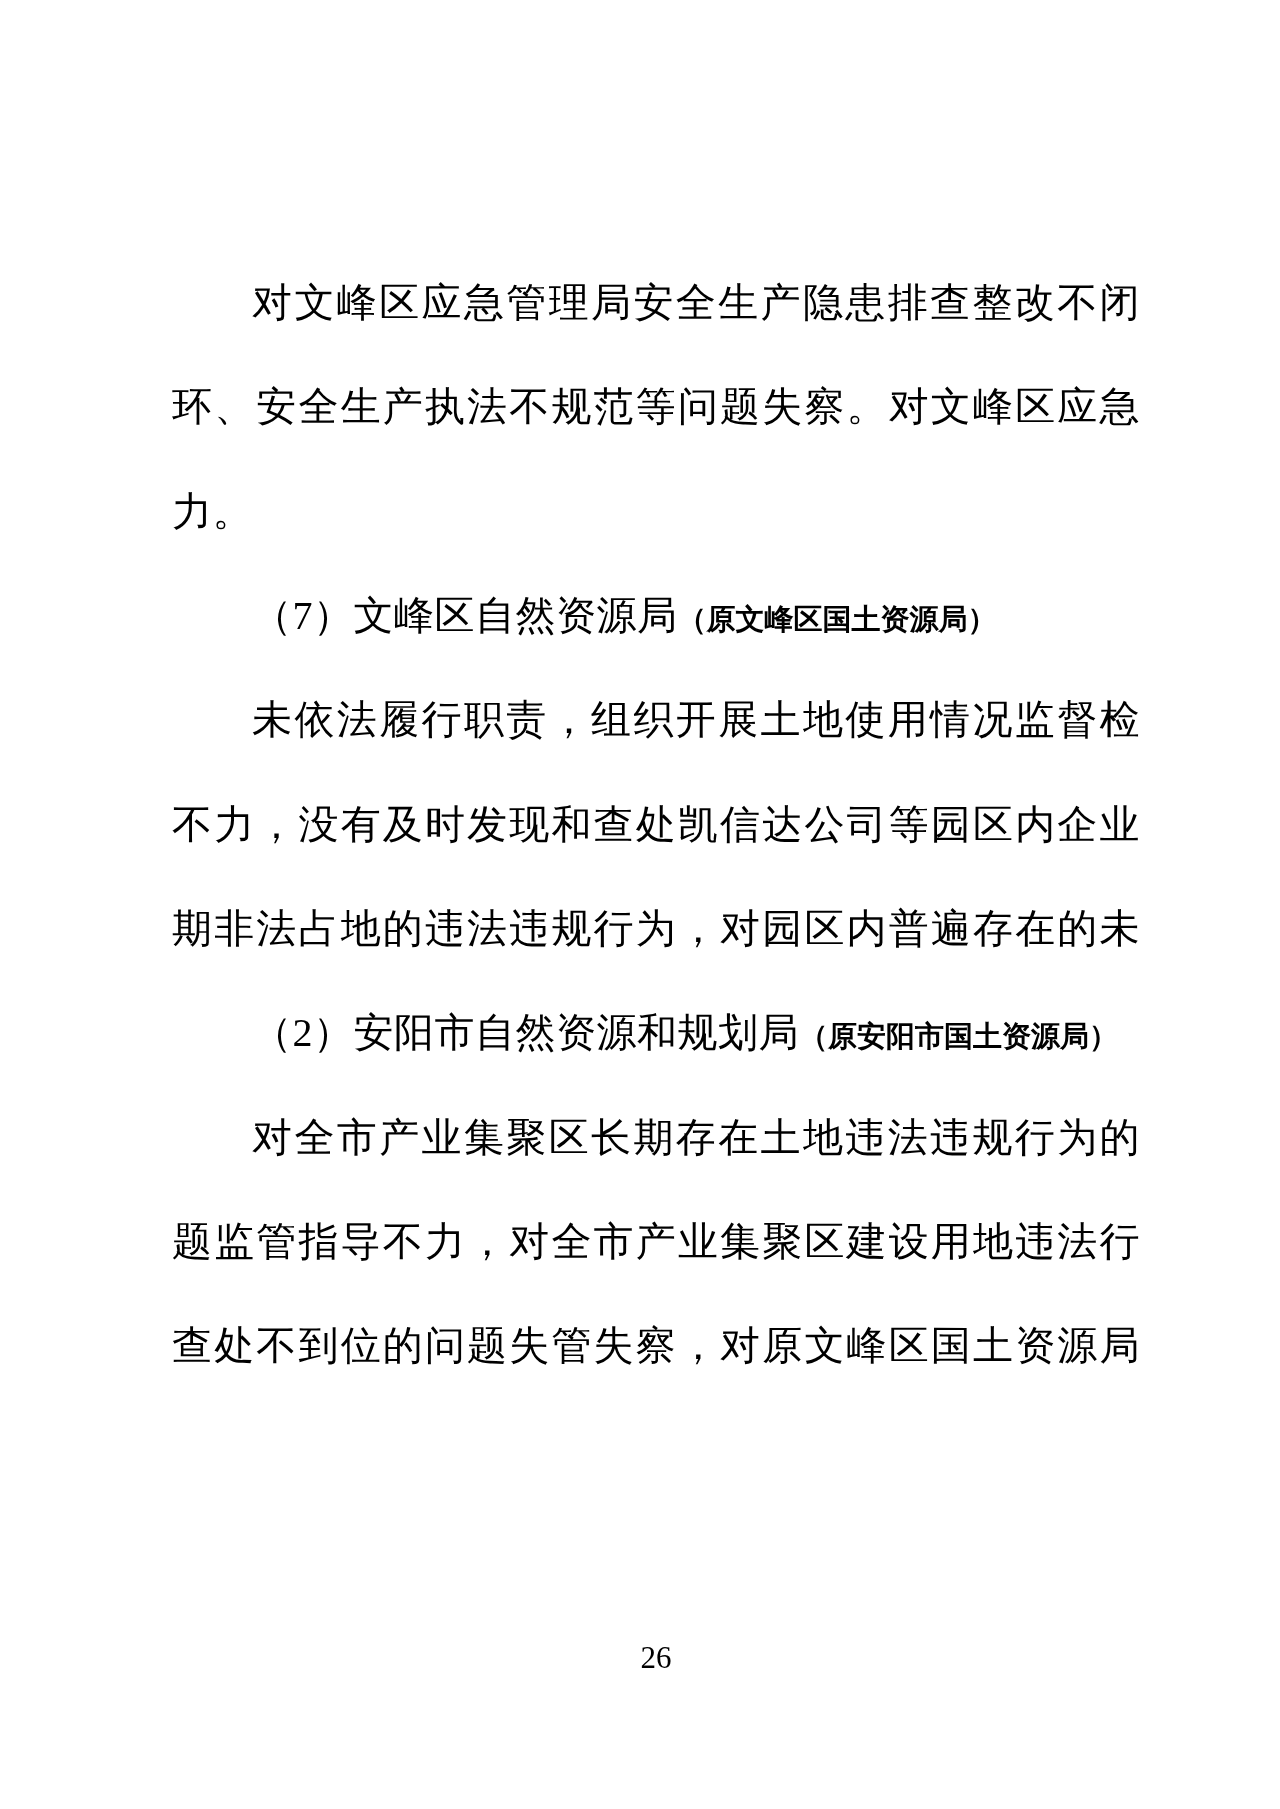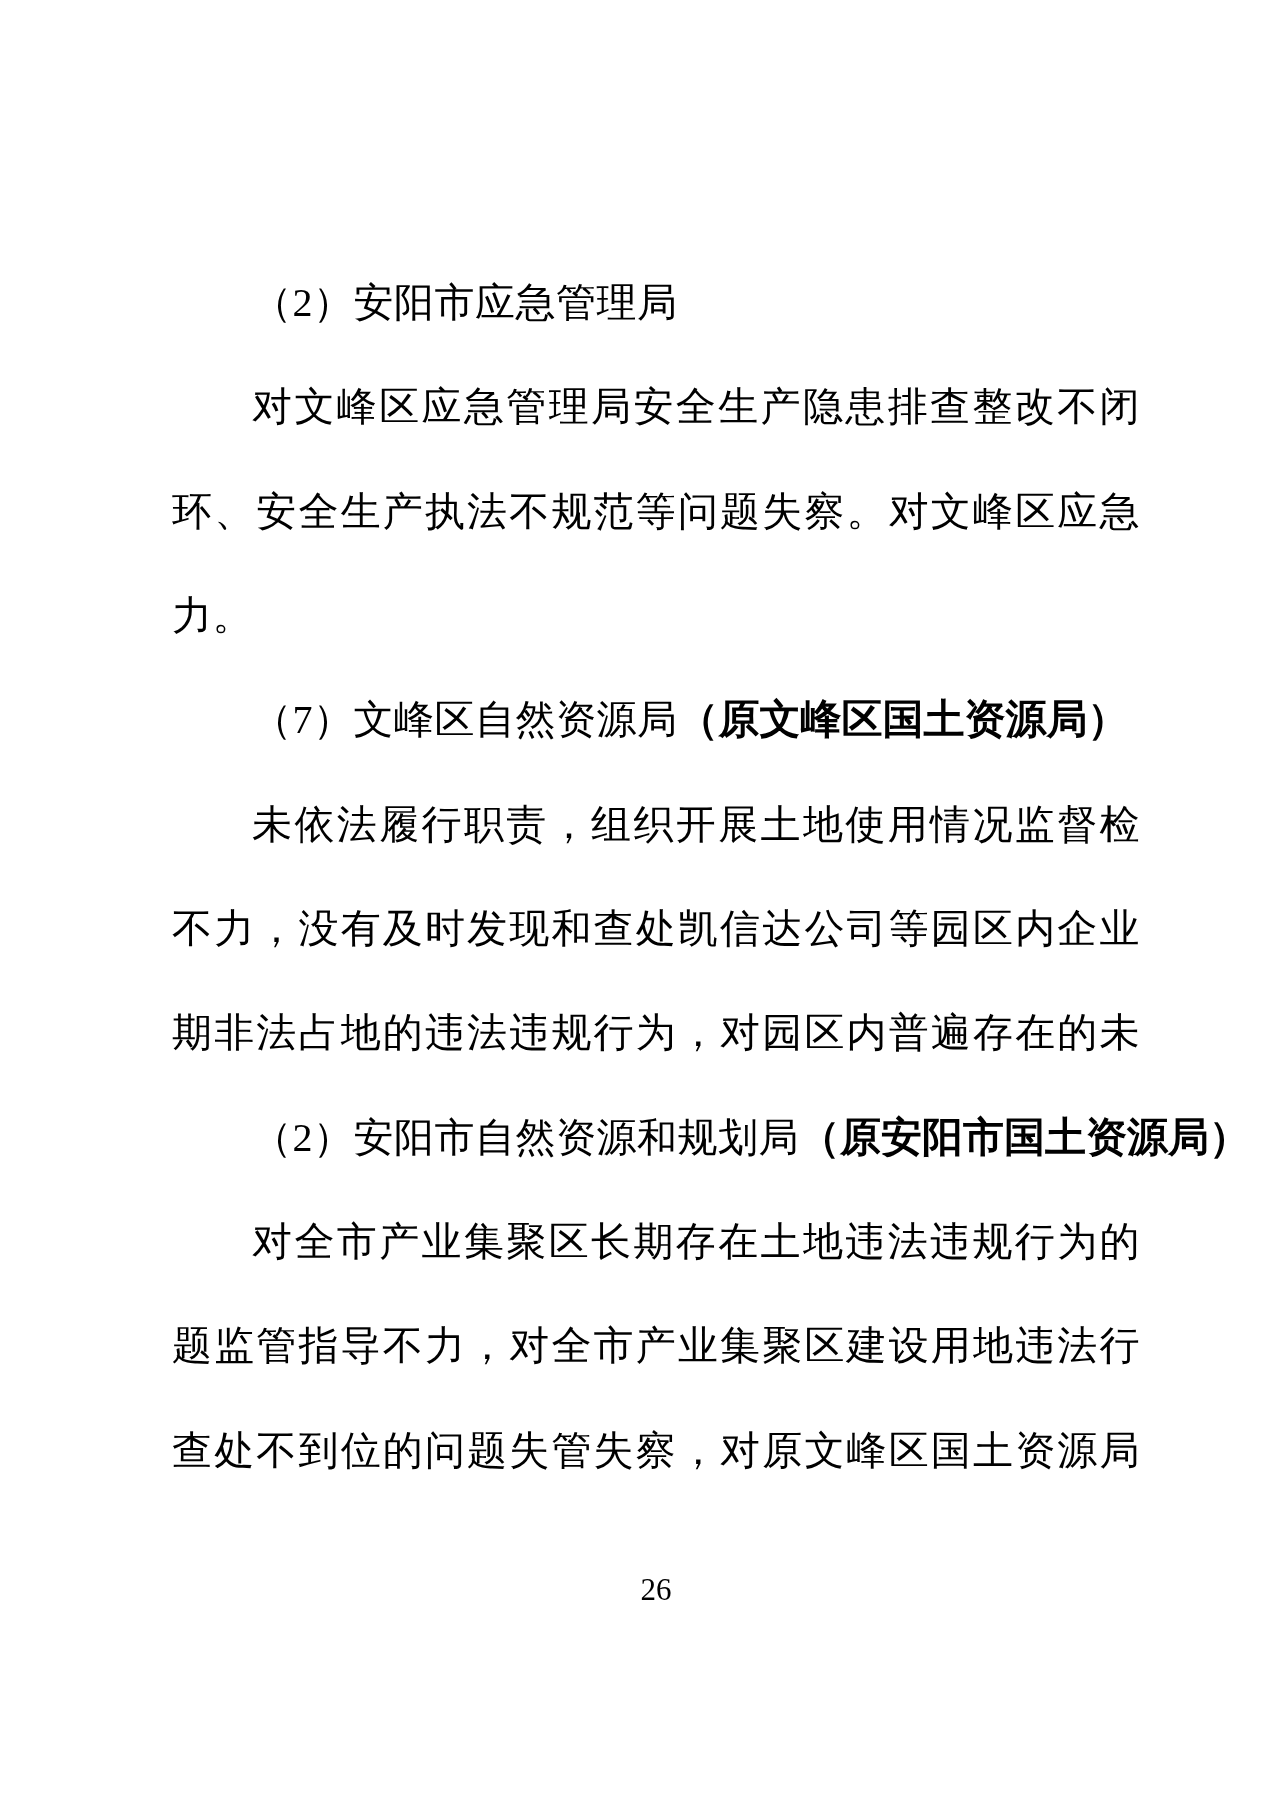--- a/index.html
+++ b/index.html
@@ -37,44 +37,42 @@
     text-align: justify;
     text-align-last: justify;
     text-justify: inter-character;
   }
 
   
   .line.indent { text-indent: 80px; }
 
   
   .annotation {
-    font-size: 41px;
+    font-size: 29px;
     font-weight: bold;
     letter-spacing: 0;
-    font-family: Liberation Mono, monospace;
   }
 
   .page-footer {
     position: absolute;
     left: 172px;
-    top: 1570px;
+    top: 1638px;
     width: 968px;
     text-align: center;
     font-size: 31px;
     line-height: 40px;
   }
 </style>
 </head>
 <body>
 
 <div class="page">
 
   <main class="text-block">
 
-    <p class="line indent"><span>（2）安阳市应急管理局</span></p>
 
     <p class="line indent fill"><span>对文峰区应急管理局安全生产隐患排查整改不闭</span></p>
     <p class="line fill"><span>环、安全生产执法不规范等问题失察。对文峰区应急管</span></p>
     <p class="line"><span>力。</span></p>
 
 
     <p class="line indent"><span>（7）文峰区自然资源局</span><span class="annotation">（原文峰区国土资源局）</span></p>
 
     <p class="line indent fill"><span>未依法履行职责，组织开展土地使用情况监督检查</span></p>
     <p class="line fill"><span>不力，没有及时发现和查处凯信达公司等园区内企业长</span></p>

